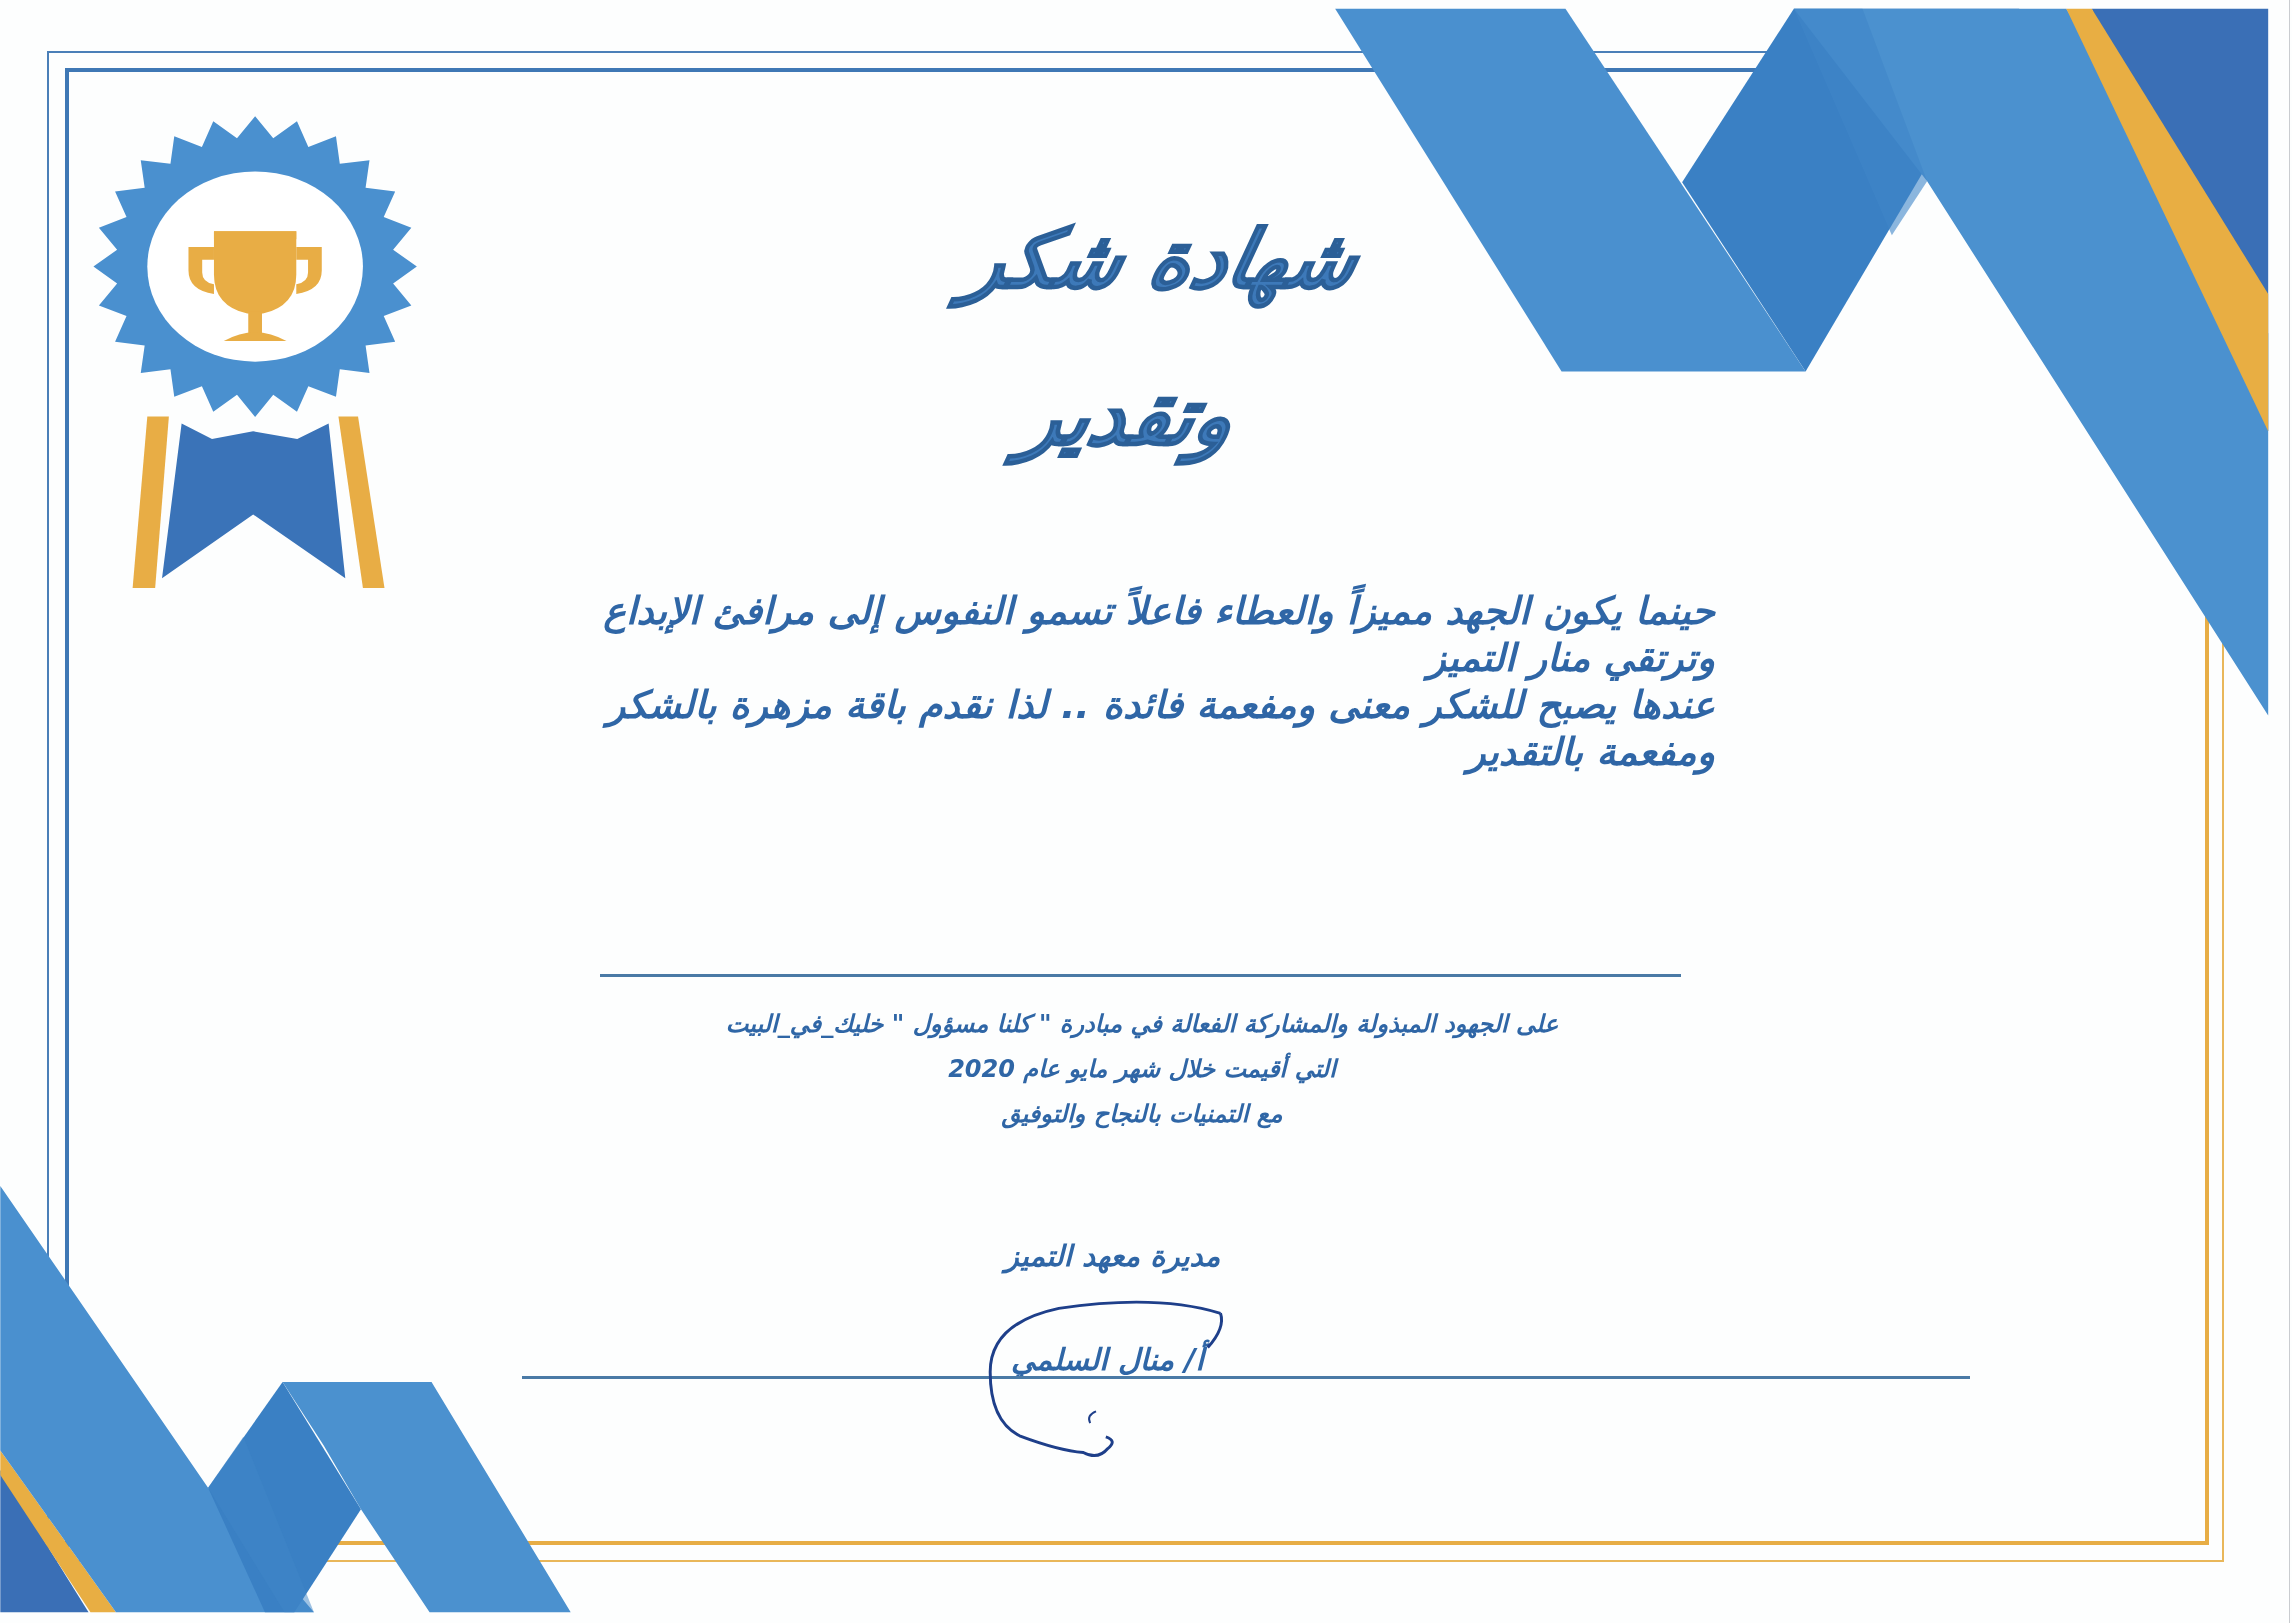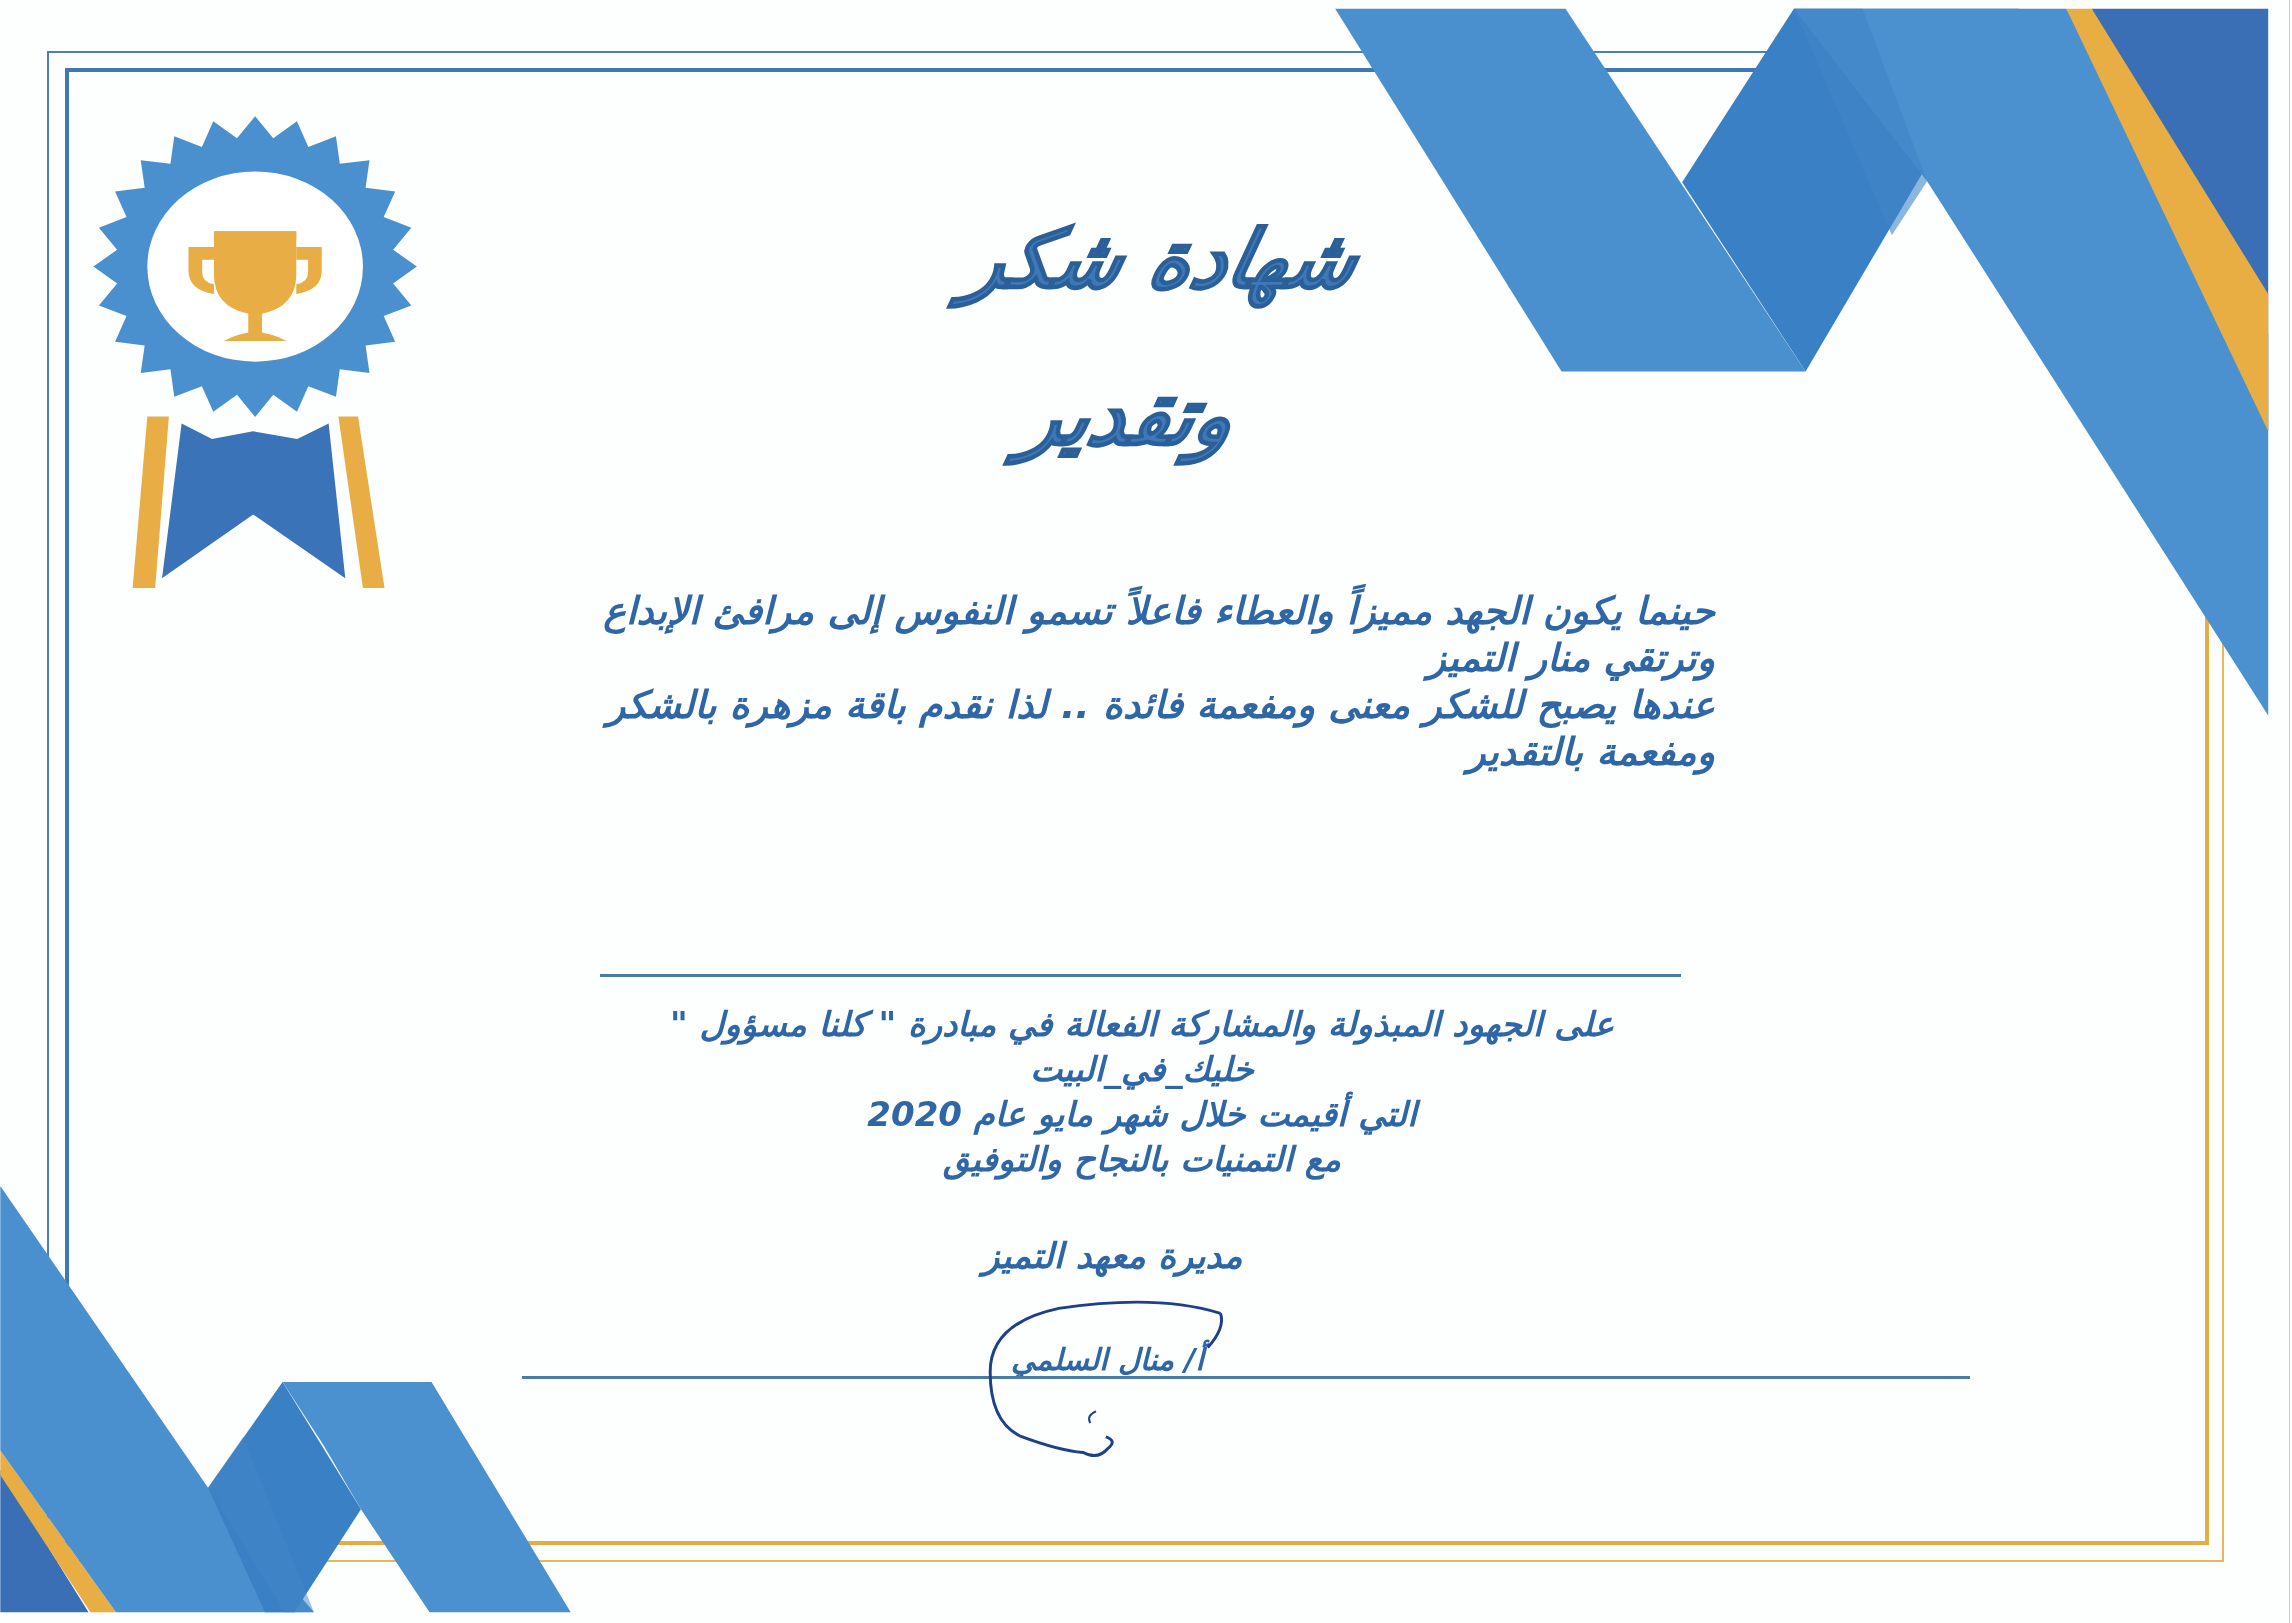--- a/index.html
+++ b/index.html
@@ -11,24 +11,24 @@
   .frame.blue-inner{left:65px;top:68px;width:2147px;height:1480px;border-left:4.9px solid #3f78b5;border-top:4.9px solid #3f78b5;}
   .frame.gold-inner{left:69px;top:71px;width:2136px;height:1470px;border-right:4.9px solid #e7ad45;border-bottom:4.9px solid #e7ad45;}
   .frame.gold-outer{left:49px;top:54px;width:2173px;height:1506px;border-right:2px solid #e9b75a;border-bottom:2px solid #e9b75a;}
   svg.deco{position:absolute;left:0;top:0;}
   .title{position:absolute;left:912px;top:181px;width:500px;height:157px;text-align:center;direction:rtl;
     font-family:"DejaVu Serif",serif;font-style:italic;font-weight:bold;font-size:80px;line-height:157px;color:#3d79b9;
     transform:skewX(-12deg);letter-spacing:2px;-webkit-text-stroke:2px #2b5f97;}
   .ar{position:absolute;direction:rtl;text-align:right;color:#2f66a6;font-family:"DejaVu Sans","Liberation Sans",sans-serif;font-weight:bold;font-style:italic;}
   .intro{right:578px;top:588px;width:1137px;font-size:38px;line-height:47px;}
   .recipient{left:931px;top:818px;width:412px;text-align:center;font-size:39px;line-height:59px;color:#2d64a5;}
-  .reason{left:588px;top:1002px;width:1108px;text-align:center;font-size:34px;line-height:45px;}
+  .reason{left:588px;top:1002px;width:1108px;text-align:center;font-size:24px;line-height:45px;}
   .reason .line{display:block;}
   .hline{position:absolute;height:2.9px;background:#4a7aa6;}
-  .role{left:980px;top:1237px;width:265px;text-align:center;font-size:35px;line-height:39px;}
+  .role{left:980px;top:1237px;width:265px;text-align:center;font-size:29px;line-height:39px;}
   .signer{left:990px;top:1338px;width:235px;text-align:center;font-size:30px;line-height:43px;}
   .sig{position:absolute;left:0;top:0;}
 </style>
 </head>
 <body>
 
 <div class="page">
 
   <div class="frame blue-outer"></div>
   <div class="frame blue-inner"></div>

